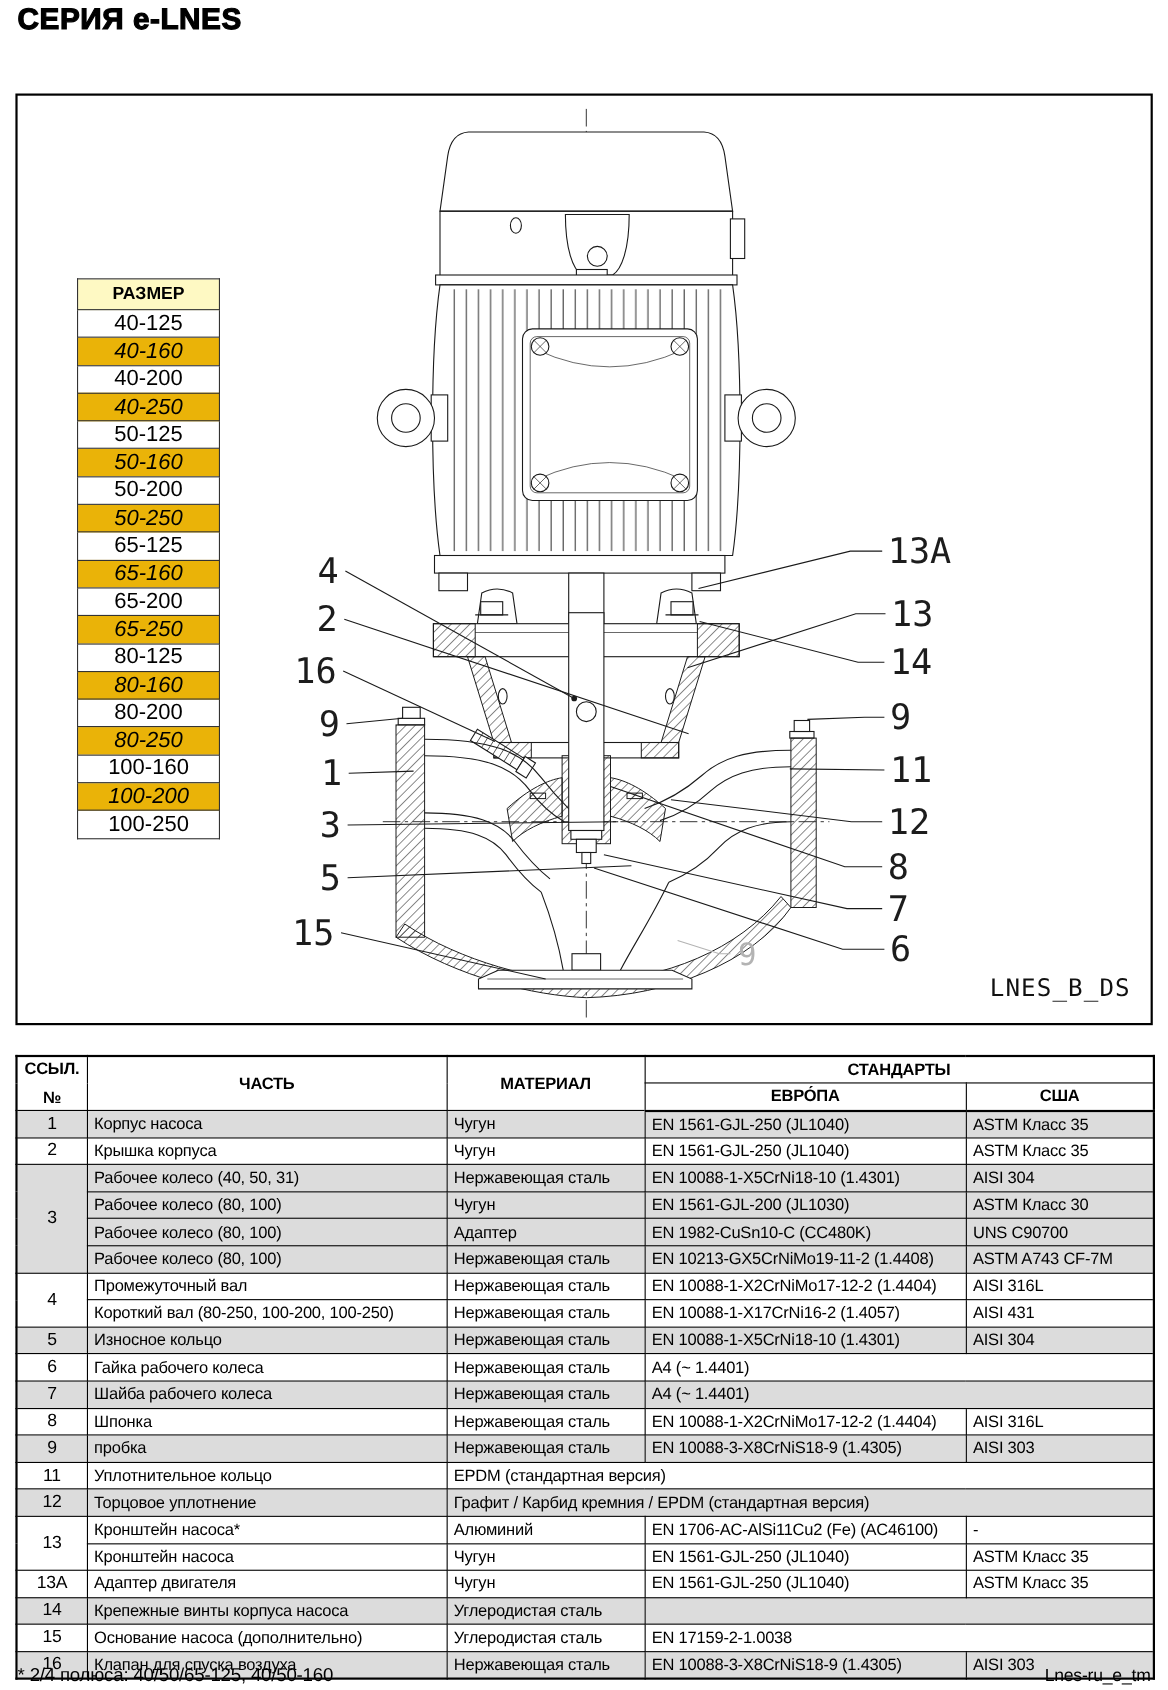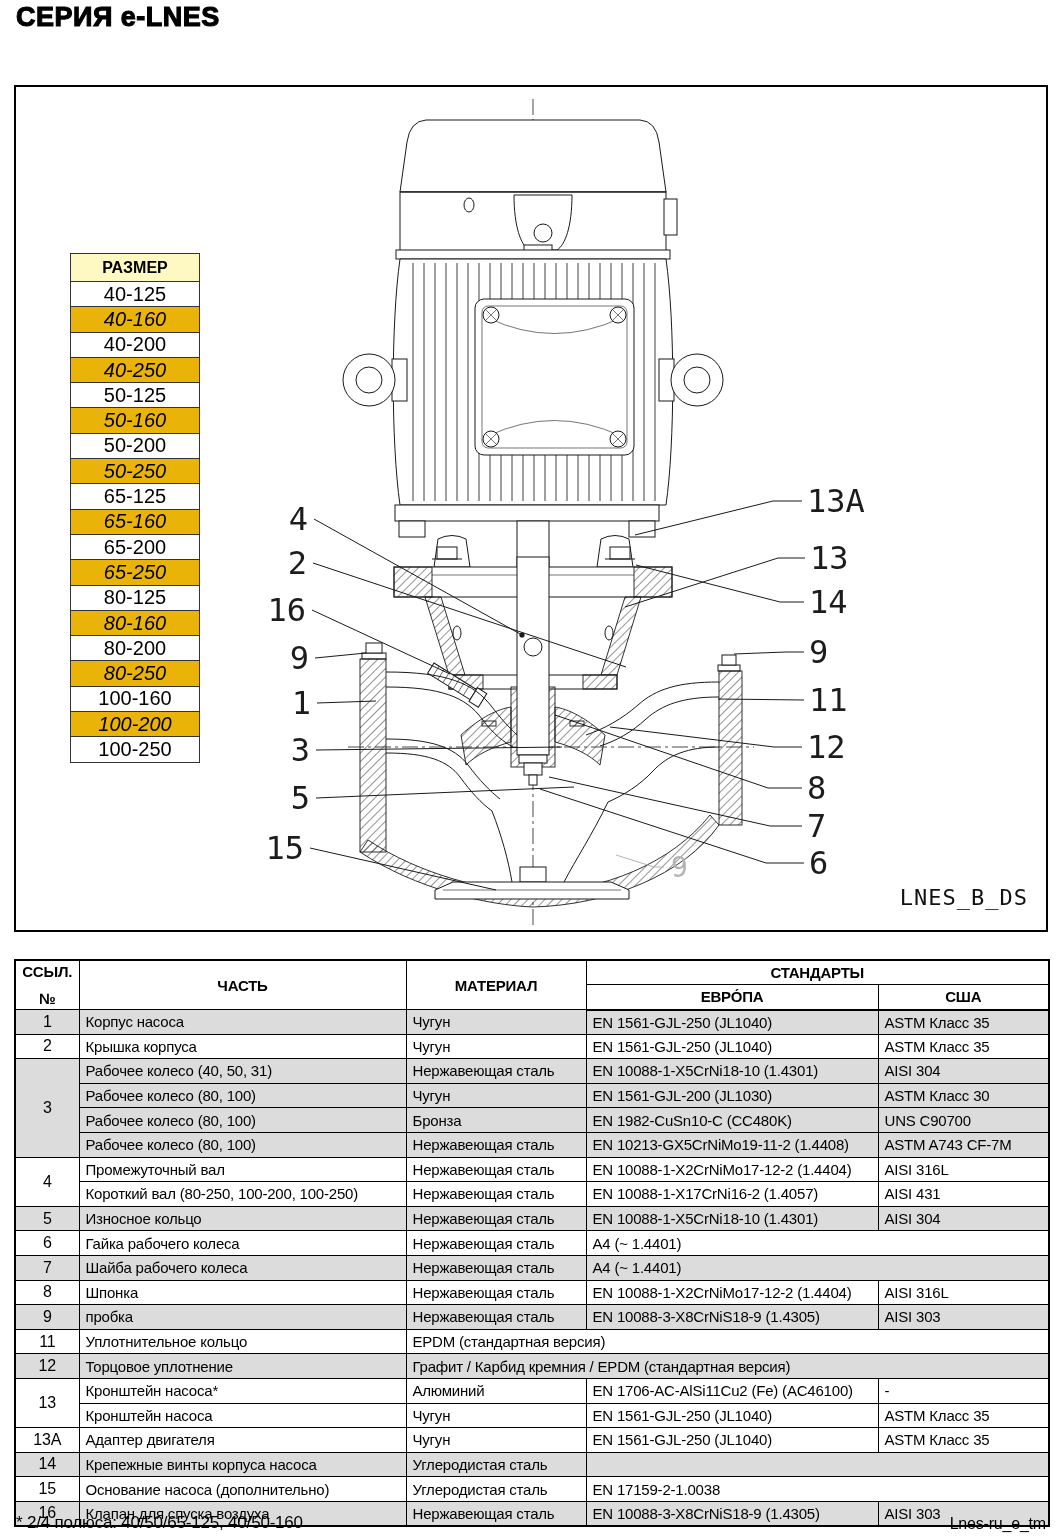--- a/index.html
+++ b/index.html
@@ -375,21 +375,21 @@
         <td>AISI 304</td>
       </tr>
       <tr class="shade">
         <td>Рабочее колесо (80, 100)</td>
         <td>Чугун</td>
         <td>EN 1561-GJL-200 (JL1030)</td>
         <td>ASTM Класс 30</td>
       </tr>
       <tr class="shade">
         <td>Рабочее колесо (80, 100)</td>
-        <td>Бронза</td>
+        <td>Адаптер</td>
         <td>EN 1982-CuSn10-C (CC480K)</td>
         <td>UNS C90700</td>
       </tr>
       <tr class="shade">
         <td>Рабочее колесо (80, 100)</td>
         <td>Нержавеющая сталь</td>
         <td>EN 10213-GX5CrNiMo19-11-2 (1.4408)</td>
         <td>ASTM A743 CF-7M</td>
       </tr>
       <tr>

